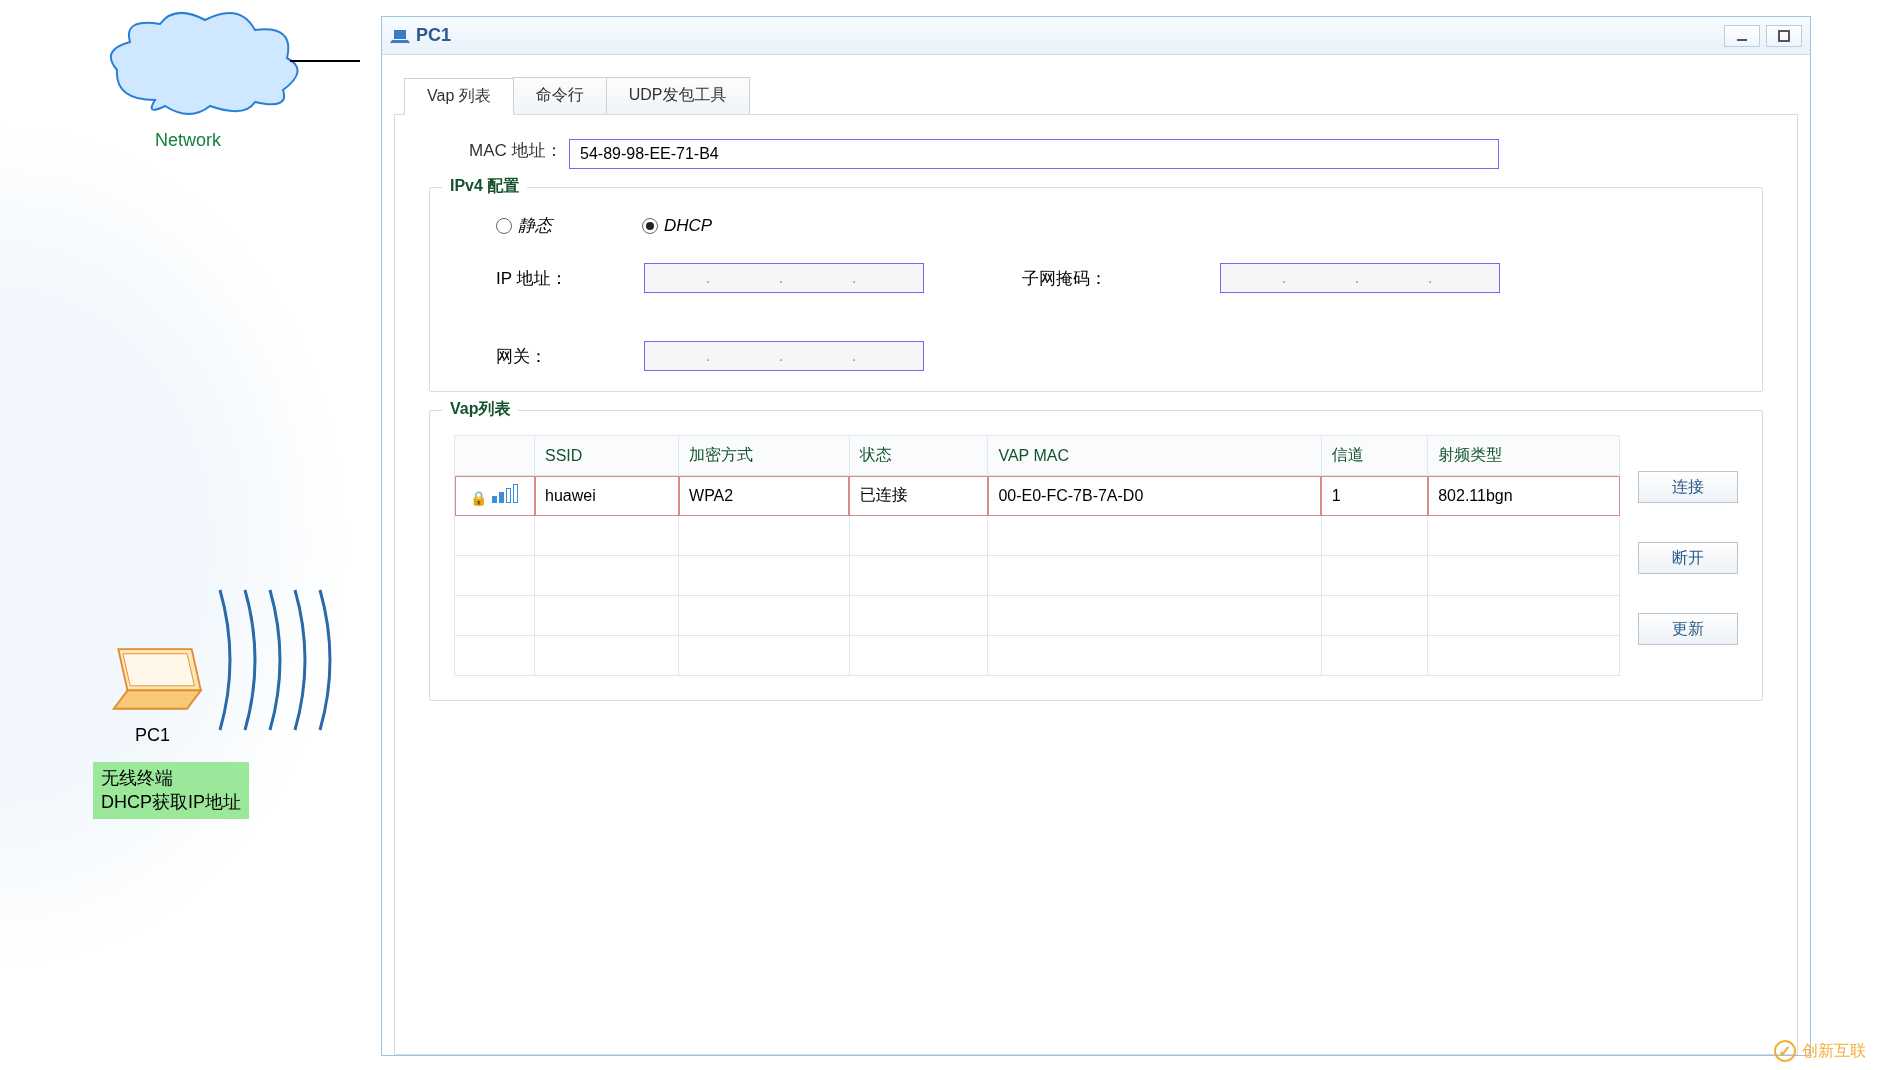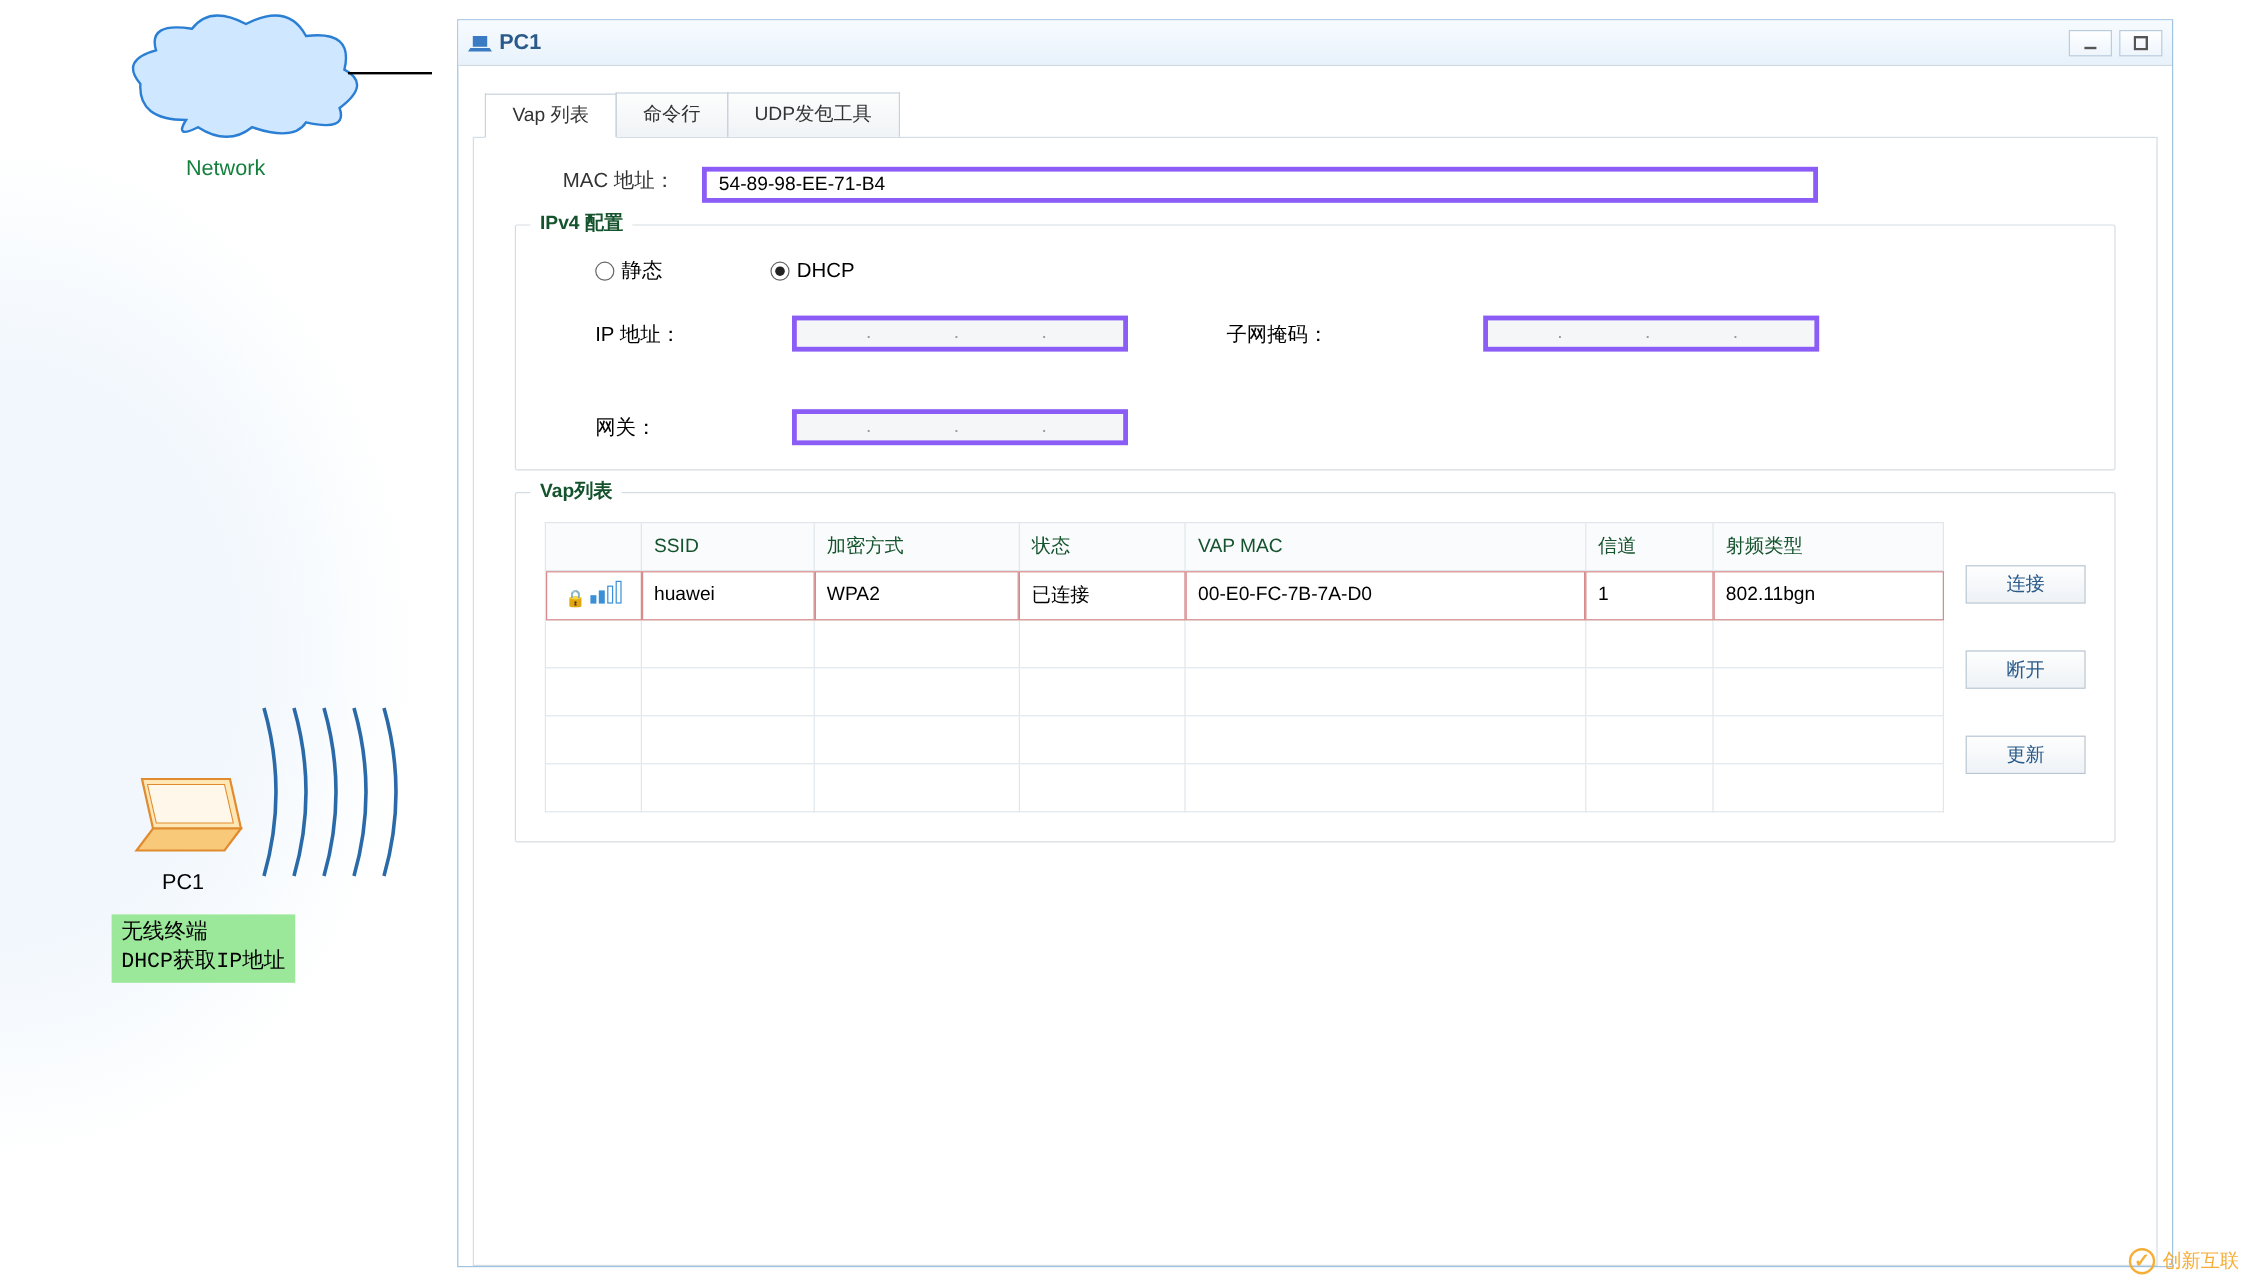--- a/index.html
+++ b/index.html
@@ -66,21 +66,20 @@
   left: 135px; top: 725px;
   font-size: 18px;
 }
 .note-box {
   position: absolute;
   left: 93px; top: 762px;
   background: #9be89b;
   padding: 4px 8px;
   font-size: 18px;
   line-height: 1.35;
-  font-family: Liberation Mono, monospace;
 }
 
 
 .window {
   position: absolute;
   left: 381px; top: 16px;
   width: 1430px;
   height: 1040px;
   border: 1px solid #9fc3e0;
   background: #fff;
@@ -164,27 +163,26 @@
   margin-bottom: 18px;
 }
 .label {
   font-size: 17px;
   color: #333;
   width: 140px;
   text-align: left;
   padding-left: 40px;
 }
 .text-input {
-  border: 4px solid #8b5cf6;
+  border: 1px solid #8b5cf6;
   padding: 6px 10px;
   font-size: 16px;
   width: 430px;
   height: 30px;
   background: #fff;
-  margin-left: 16px;
 }
 .text-input.long { width: 930px; }
 .text-input.ip { width: 280px; background: #f4f6f8; color:#999; text-align:center; letter-spacing:6px;}
 
 .fieldset {
   border: 1px solid #d5dde4;
   border-radius: 2px;
   padding: 26px 24px 20px 24px;
   margin-bottom: 18px;
   position: relative;
@@ -196,20 +194,21 @@
   padding: 0 8px;
   font-size: 16px;
   color: #14532d;
   font-weight: bold;
 }
 .radio-row {
   display: flex;
   gap: 90px;
   padding-left: 42px;
   margin-bottom: 26px;
+  font-style: italic;
 }
 .radio {
   display: flex; align-items: center; gap: 6px;
   font-size: 17px;
   cursor: pointer;
 }
 .radio-dot {
   width: 16px; height: 16px; border: 1.5px solid #666; border-radius: 50%;
   display: inline-flex; align-items:center; justify-content:center;
 }

